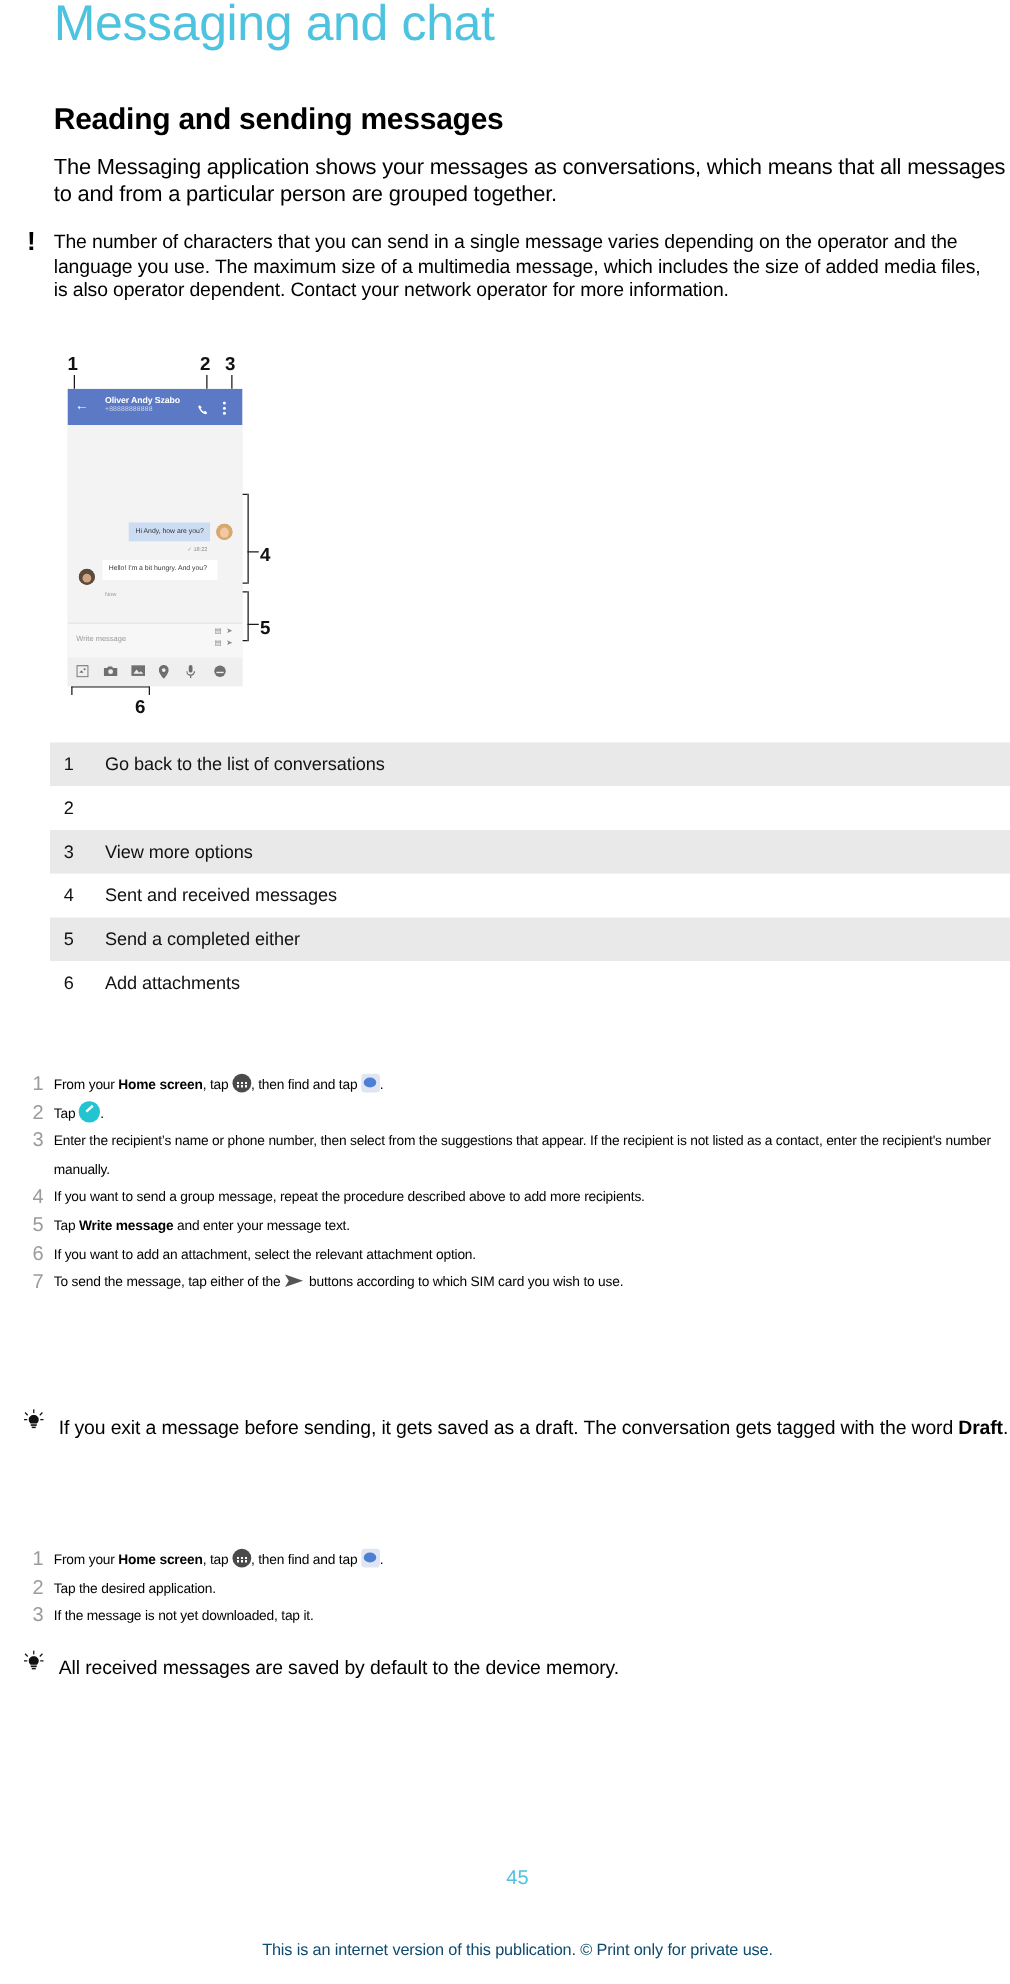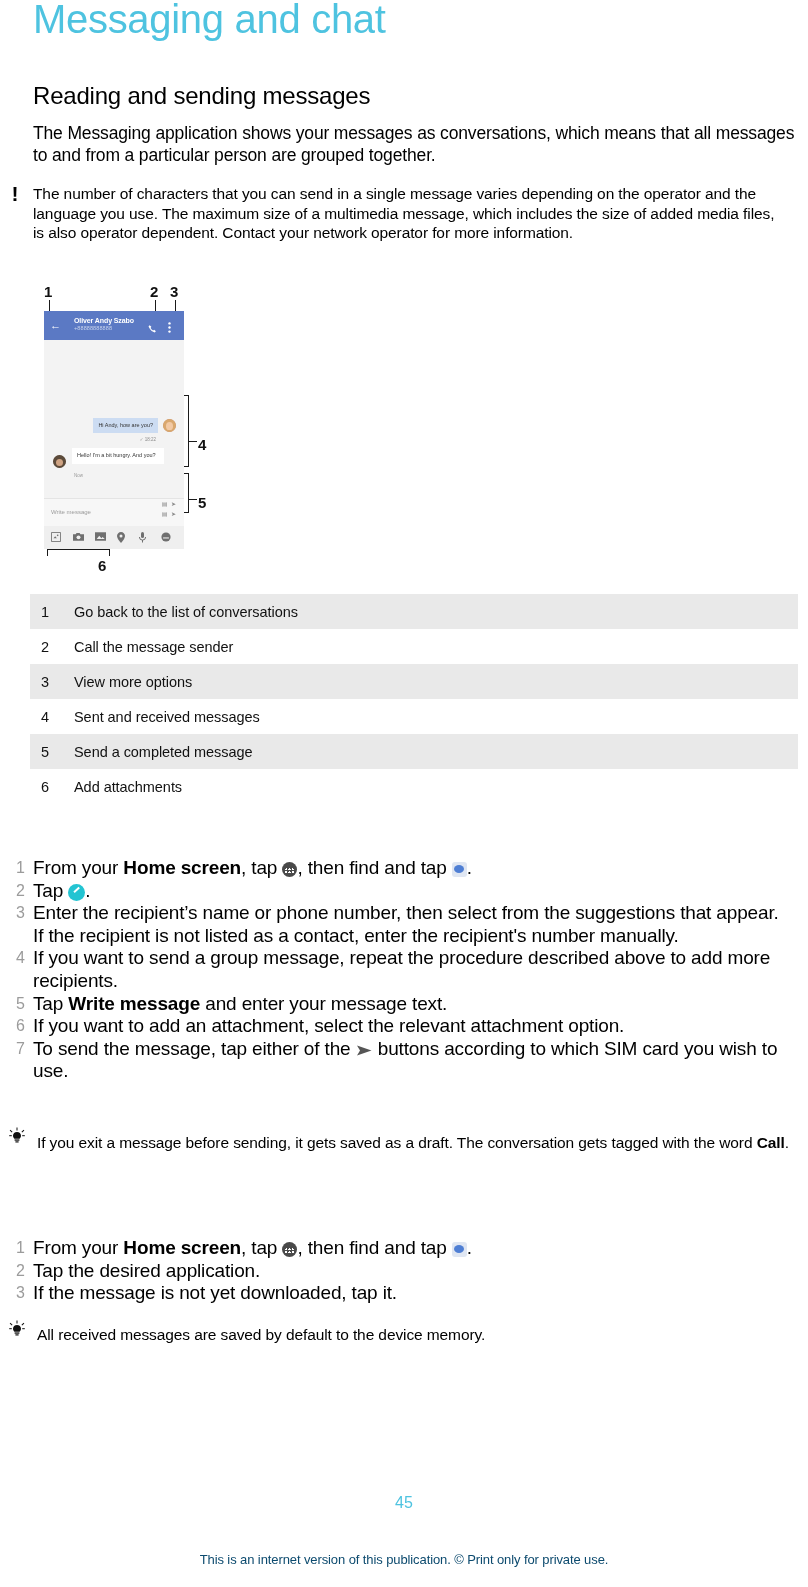--- a/index.html
+++ b/index.html
@@ -13,40 +13,41 @@
     position: relative;
     font-family: "Liberation Sans", sans-serif;
     color: #000000;
     overflow: hidden;
   }
   .page {
     position: relative;
     width: 788px;
     height: 1587px;
     box-sizing: border-box;
+    margin-left: 10px;
   }
 
   
   .h1 {
     position: absolute;
     left: 33px;
     top: -4px;
     font-size: 40px;
     font-weight: 400;
     color: #4ec3e0;
     letter-spacing: -0.3px;
     line-height: 46px;
     white-space: nowrap;
   }
   .h2 {
     position: absolute;
     left: 33px;
     top: 82px;
     font-size: 24px;
-    font-weight: normal;
+    font-weight: bold;
     color: #000;
     line-height: 28px;
     letter-spacing: -0.2px;
     white-space: nowrap;
   }
   .h3 {
     position: absolute;
     left: 33px;
     font-size: 21px;
     font-weight: 400;
@@ -305,21 +306,21 @@
     width: 33px;
     min-width: 33px;
     text-align: right;
     padding-right: 8px;
     box-sizing: border-box;
     color: #9b9b9b;
     font-size: 16px;
     line-height: 22.6px;
   }
   .proc-text {
-    font-size: 19px;
+    font-size: 11px;
     line-height: 22.6px;
     color: #000;
     letter-spacing: -0.15px;
     width: 752px;
   }
   b { font-weight: bold; }
 
   
   .ico {
     display: inline-block;
@@ -533,33 +534,32 @@
     </div>
   </div>
 
   <div class="ref-table">
     <div class="ref-row odd">
       <div class="ref-num">1</div>
       <div class="ref-desc">Go back to the list of conversations</div>
     </div>
     <div class="ref-row even">
       <div class="ref-num">2</div>
-      <div class="ref-desc">Call the message sender</div>
     </div>
     <div class="ref-row odd">
       <div class="ref-num">3</div>
       <div class="ref-desc">View more options</div>
     </div>
     <div class="ref-row even">
       <div class="ref-num">4</div>
       <div class="ref-desc">Sent and received messages</div>
     </div>
     <div class="ref-row odd">
       <div class="ref-num">5</div>
-      <div class="ref-desc">Send a completed message</div>
+      <div class="ref-desc">Send a completed either</div>
     </div>
     <div class="ref-row even">
       <div class="ref-num">6</div>
       <div class="ref-desc">Add attachments</div>
     </div>
   </div>
 
 
   <div class="proc" style="top:857px;">
 
@@ -608,21 +608,21 @@
         <rect x="6.6" y="12.4" width="4.8" height="1.3" fill="#111"></rect>
         <rect x="7.4" y="14.3" width="3.2" height="1.2" fill="#111"></rect>
         <rect x="8.5" y="0.5" width="1" height="3" fill="#111"></rect>
         <rect x="1.2" y="8.2" width="2.6" height="1" fill="#111"></rect>
         <rect x="14.2" y="8.2" width="2.6" height="1" fill="#111"></rect>
         <rect x="2.6" y="2.6" width="1" height="3" fill="#111" transform="rotate(-45 3.1 4.1)"></rect>
         <rect x="14.4" y="2.6" width="1" height="3" fill="#111" transform="rotate(45 14.9 4.1)"></rect>
       </svg>
     </span>
   </div>
-  <div class="note" style="left:37px; top:1133px; width:771px;"><span>If you exit a message before sending, it gets saved as a draft. The conversation gets tagged with the word </span><b>Call</b><span>.</span></div>
+  <div class="note" style="left:37px; top:1133px; width:771px;"><span>If you exit a message before sending, it gets saved as a draft. The conversation gets tagged with the word </span><b>Draft</b><span>.</span></div>
 
 
   <div class="proc" style="top:1237px;">
     <div class="proc-item">
       <div class="proc-num">1</div>
       <div class="proc-text"><span>From your </span><b>Home screen</b><span>, tap </span><span class="ico ico-appdrawer"></span><span>, then find and tap </span><span class="ico ico-messaging"></span><span>.</span></div>
     </div>
     <div class="proc-item">
       <div class="proc-num">2</div>
       <div class="proc-text">Tap the desired application.</div>

